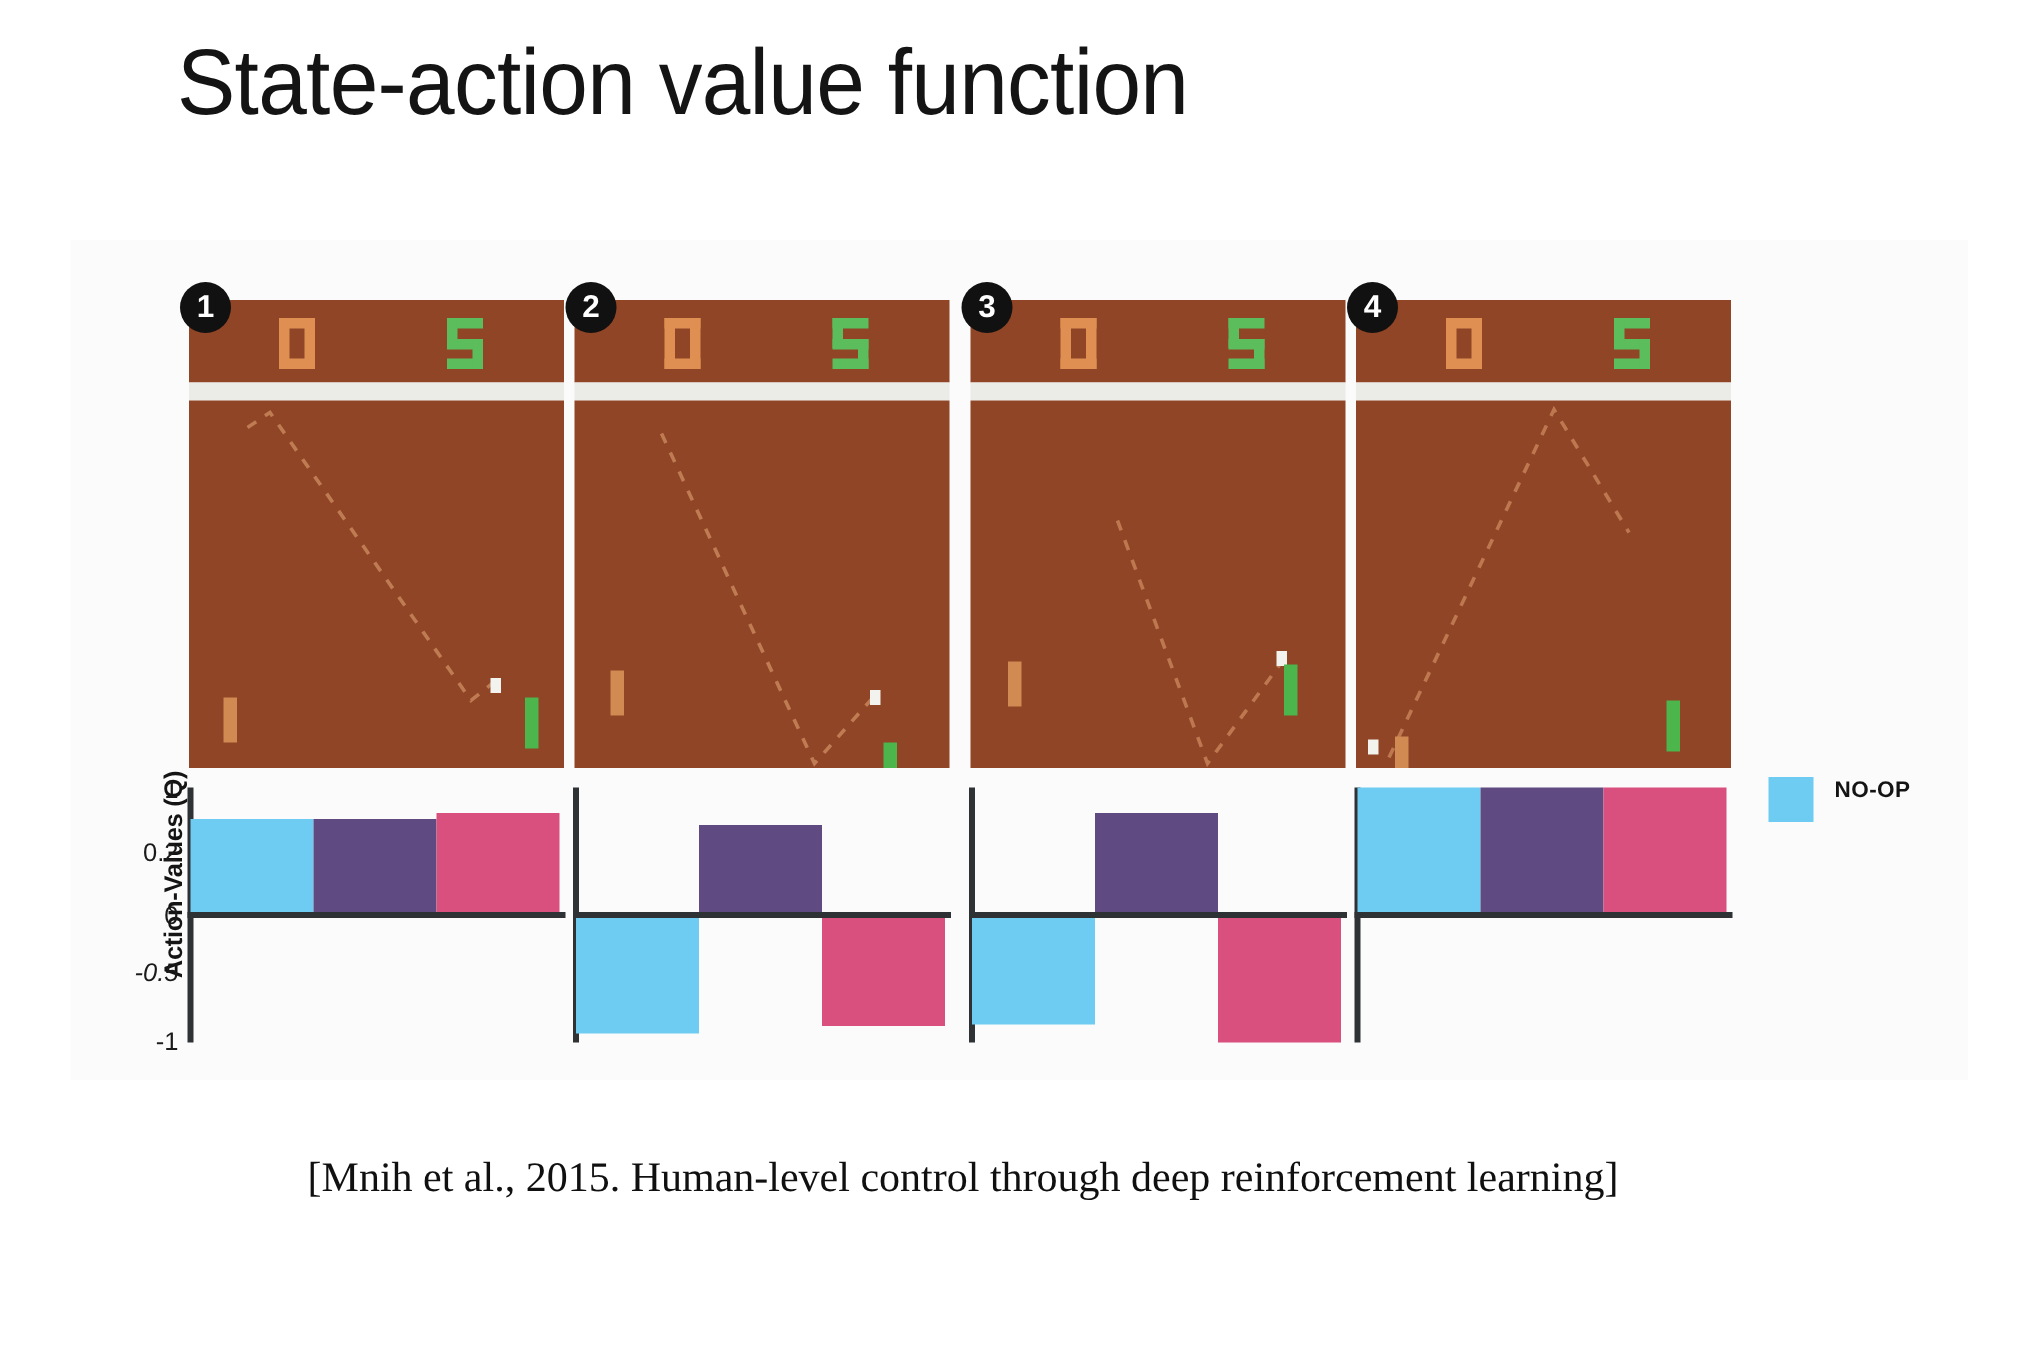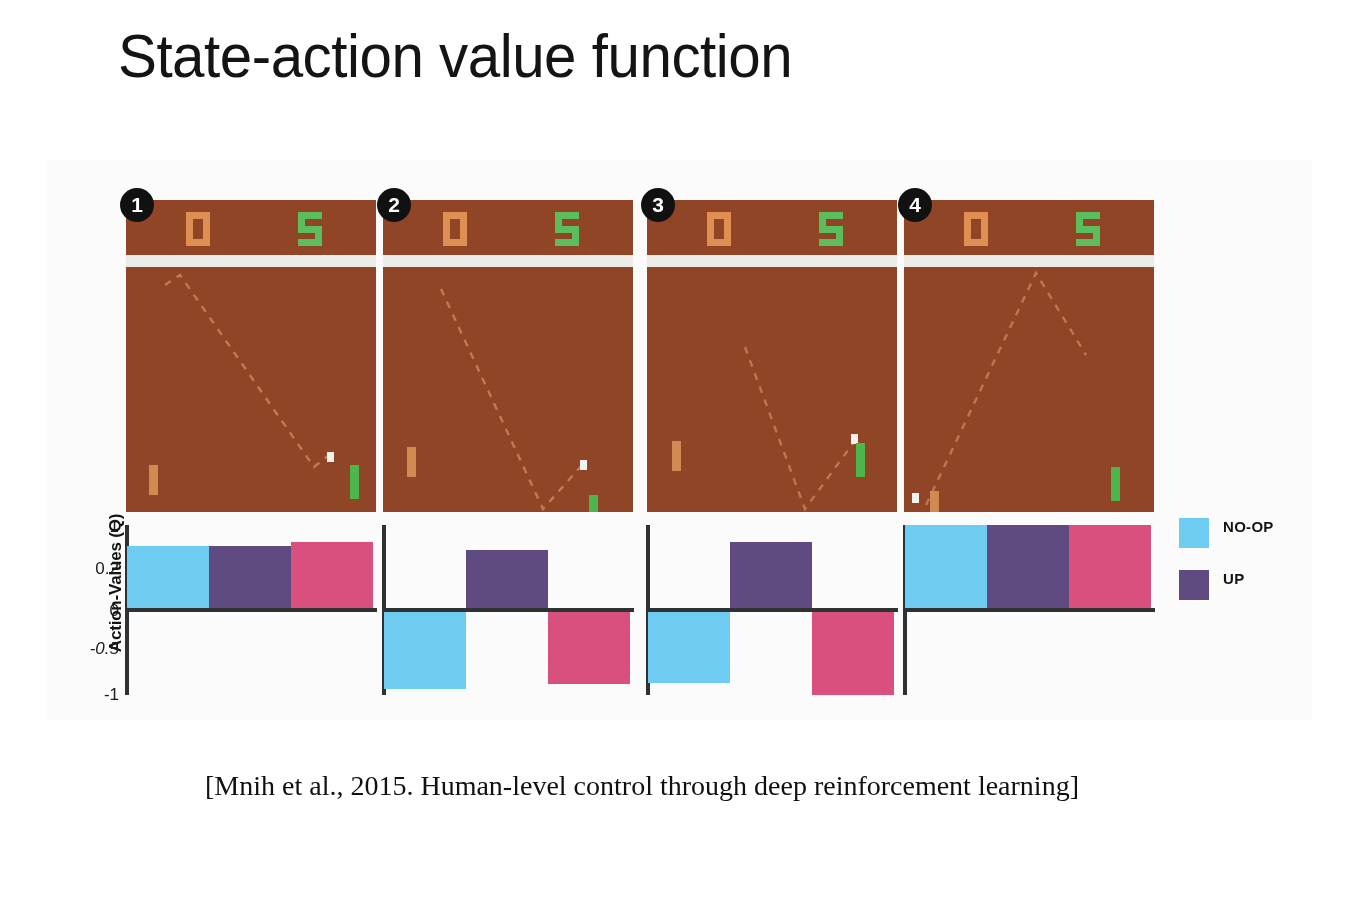--- a/index.html
+++ b/index.html
@@ -379,20 +379,16 @@
         <div class="bar c-up" style="left: 84px; width: 82px; height: 83px; top: 0px;"></div>
         <div class="bar c-down" style="left: 166px; width: 82px; height: 83px; top: 0px;"></div>
       </div>
   </div>
 
   <div id="legend">
     <div class="legend-item">
       <div class="swatch c-noop"></div>
       <div class="legend-label">NO-OP</div>
     </div>
-    <div class="legend-item">
-      <div class="swatch c-up"></div>
-      <div class="legend-label">UP</div>
-    </div>
   </div>
 </div>
 
 <div id="caption">[Mnih et al., 2015. Human-level control through deep reinforcement learning]</div>
 
 </body></html>

